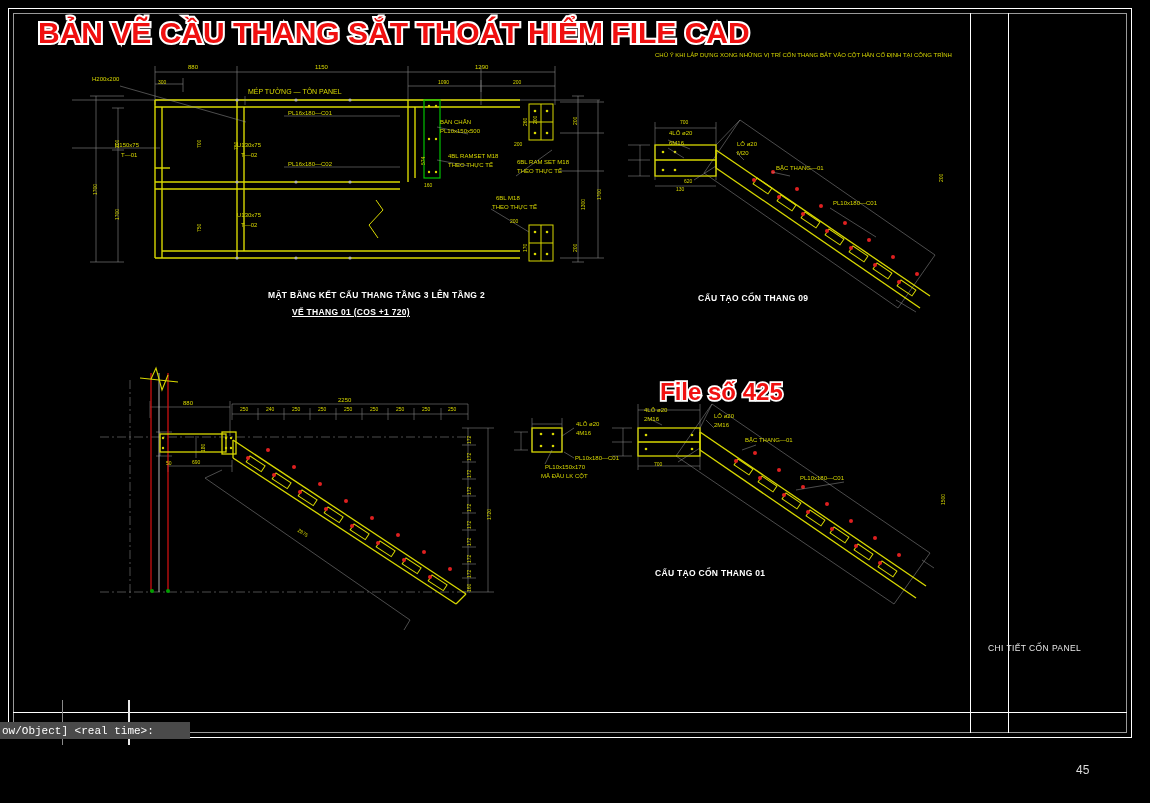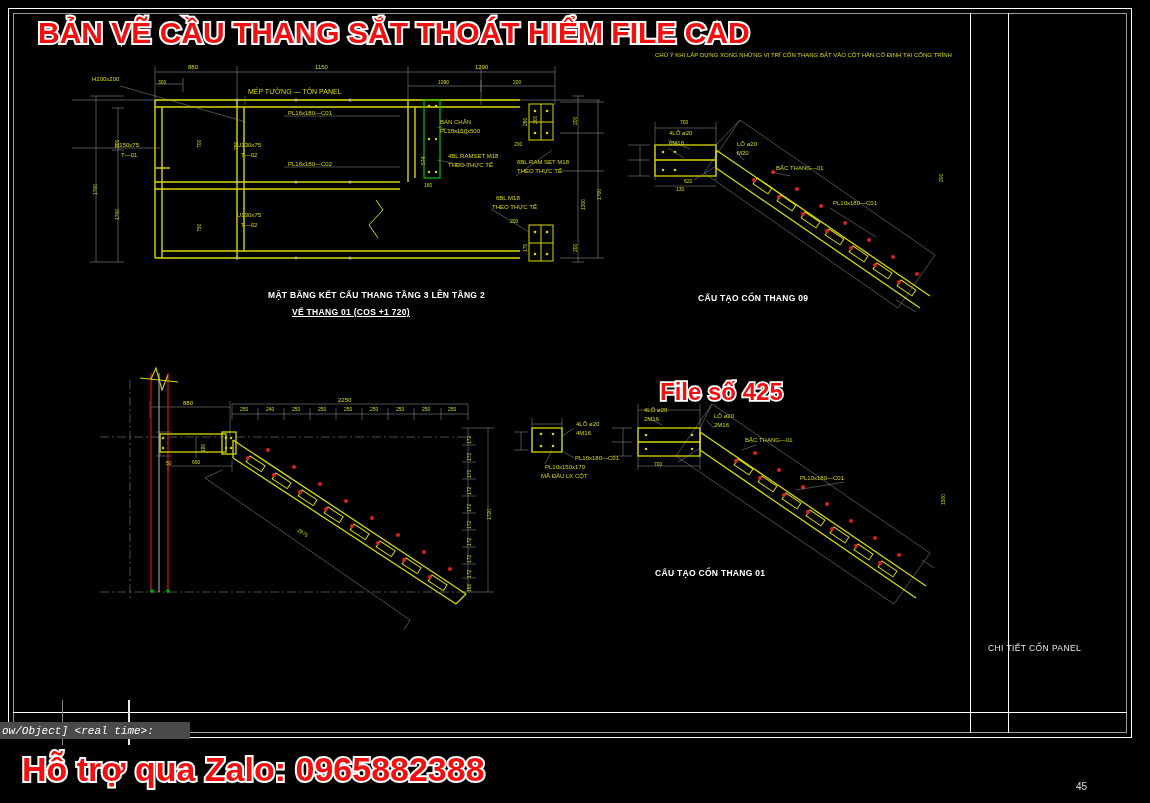--- a/index.html
+++ b/index.html
@@ -31,26 +31,26 @@
   .cad-y{color:#d8d800;}
   .t5{font-size:5px;}
   .t6{font-size:6px;}
   .t7{font-size:7px;}
   .rot90{transform:rotate(-90deg);transform-origin:0 0;}
 
   
   svg.draw{position:absolute;left:0;top:0;width:1150px;height:803px;pointer-events:none;}
 
   
-  .cmdbar{position:absolute;left:0;top:722px;width:190px;height:17px;background:#4a4a4a;font-style:italic;}
+  .cmdbar{position:absolute;left:0;top:722px;width:190px;height:17px;background:#4a4a4a;}
   .cmdbar span{position:absolute;left:2px;top:3px;font-family:"Liberation Mono",monospace;font-size:11px;color:#ffffff;white-space:nowrap;}
   .cmd-vline1{position:absolute;left:62px;top:700px;width:1px;height:45px;background:#8a8a8a;}
   .cmd-vline2{position:absolute;left:128px;top:700px;width:2px;height:45px;background:#e8e8e8;}
 
-  .page-no{position:absolute;left:1076px;top:781px;font-size:10px;color:#dcdcdc;}
+  .page-no{position:absolute;left:1076px;top:763px;font-size:12px;color:#dcdcdc;}
   .sheet-label{position:absolute;left:988px;top:643px;font-size:8.5px;color:#e8e8e8;letter-spacing:.4px;}
 
   .cap{position:absolute;color:#ffffff;font-weight:bold;white-space:nowrap;letter-spacing:.3px;}
 </style>
 </head>
 <body>
 
 <div id="root">
 
   <svg class="draw" viewBox="0 0 1150 803">
@@ -484,15 +484,14 @@
   <div class="page-no">45</div>
 
   <div class="cmd-vline1"></div>
   <div class="cmd-vline2"></div>
   <div class="cmdbar">
     <span>ow/Object] &lt;real time&gt;:</span>
   </div>
 
   <div class="banner banner-top">BẢN VẼ CẦU THANG SẮT THOÁT HIỂM FILE CAD</div>
   <div class="banner banner-file">File số 425</div>
-  <div class="banner banner-bottom">Hỗ trợ qua Zalo: 0965882388</div>
 
 </div>
 
 </body></html>

